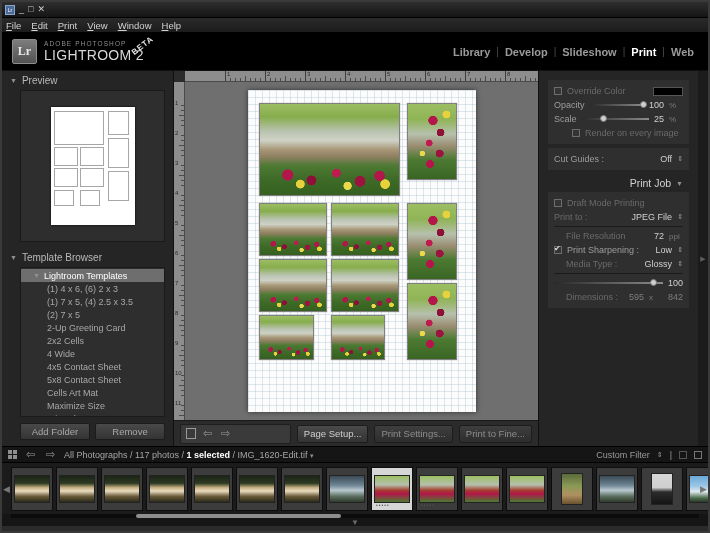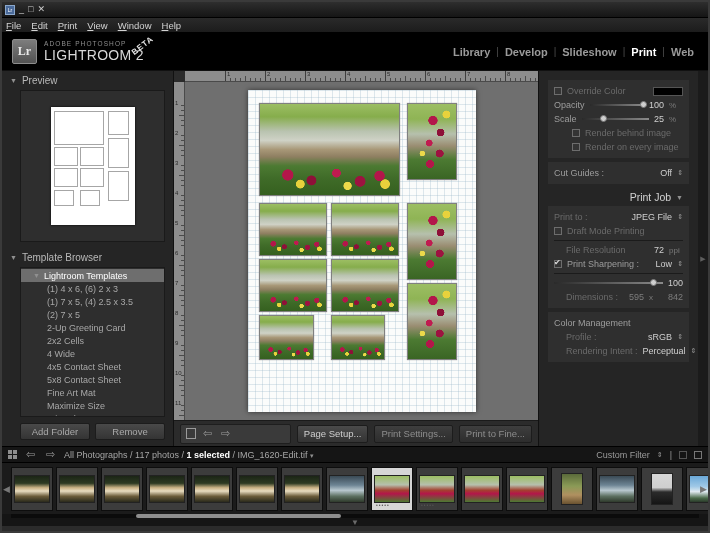--- a/index.html
+++ b/index.html
@@ -289,21 +289,21 @@
               <span>Lightroom Templates</span>
             </div>
             <div class="tmpl-row">(1) 4 x 6, (6) 2 x 3</div>
             <div class="tmpl-row">(1) 7 x 5, (4) 2.5 x 3.5</div>
             <div class="tmpl-row">(2) 7 x 5</div>
             <div class="tmpl-row">2-Up Greeting Card</div>
             <div class="tmpl-row">2x2 Cells</div>
             <div class="tmpl-row">4 Wide</div>
             <div class="tmpl-row">4x5 Contact Sheet</div>
             <div class="tmpl-row">5x8 Contact Sheet</div>
-            <div class="tmpl-row">Fine Art Mat</div>
+            <div class="tmpl-row">Cells Art Mat</div>
             <div class="tmpl-row">Maximize Size</div>
             <div class="tmpl-row">Triptych</div>
           </div>
       </div>
 
       <div class="leftbuttons">
         <div class="btn">Add Folder</div>
         <div class="btn">Remove</div>
       </div>
     </div>
@@ -518,94 +518,80 @@
             <span class="lbl">Scale</span>
             <span class="slider">
               <span class="trk"></span>
                 <span class="kn" style="left:27%"></span>
             </span>
             <span class="val">25</span>
             <span class="unit">%</span>
           </div>
           <div class="row dim" style="padding-left:18px">
             <span class="chk"></span>
-            <span class="lbl">Render behind image</span>
-          </div>
-          <div class="row dim" style="padding-left:18px">
-            <span class="chk"></span>
             <span class="lbl">Render on every image</span>
           </div>
         </div>
 
         <div class="rgroup">
           <div class="row">
             <span class="lbl">Cut Guides :</span>
             <span class="val">Off</span>
             <span class="stepper">⇕</span>
           </div>
         </div>
 
         <div class="sectionhdr">
           <span>Print Job</span>
           <span class="tri">▼</span>
         </div>
 
         <div class="rgroup">
           <div class="row dim">
+            <span class="chk"></span>
+            <span class="lbl">Draft Mode Printing</span>
+          </div>
+          <div class="row dim">
             <span class="lbl">Print to :</span>
             <span class="val">JPEG File</span>
             <span class="stepper">⇕</span>
-          </div>
-          <div class="row dim">
-            <span class="chk"></span>
-            <span class="lbl">Draft Mode Printing</span>
           </div>
           <div class="divider"></div>
           <div class="row dim" style="padding-left:12px">
             <span class="lbl">File Resolution</span>
             <span class="val">72</span>
             <span class="unit">ppi</span>
           </div>
           <div class="row">
             <span class="chk on"></span>
             <span class="lbl">Print Sharpening :</span>
             <span class="val">Low</span>
+            <span class="stepper">⇕</span>
+          </div>
+          <div class="row dim" style="padding-left:12px">
+            <span class="lbl">Media Type :</span>
+            <span class="val">Glossy</span>
             <span class="stepper">⇕</span>
           </div>
           <div class="divider"></div>
           <div class="row">
             <span class="slider" style="flex:1">
               <span class="trk"></span>
                 <span class="kn" style="left:88%"></span>
             </span>
             <span class="val">100</span>
           </div>
           <div class="row dim" style="padding-left:12px">
             <span class="lbl">Dimensions :</span>
             <span class="val dim">595</span>
             <span class="unit">x</span>
             <span class="val dim" style="margin-left:0">842</span>
           </div>
         </div>
 
-        <div class="rgroup">
-          <div class="row">
-            <span class="lbl">Color Management</span>
-          </div>
-          <div class="row dim" style="padding-left:12px">
-            <span class="lbl">Profile :</span>
-            <span class="val">sRGB</span>
-            <span class="stepper">⇕</span>
-          </div>
-          <div class="row dim" style="padding-left:12px">
-            <span class="lbl">Rendering Intent :</span>
-            <span class="val">Perceptual</span>
-            <span class="stepper">⇕</span>
-          </div>
-        </div>
       </div>
     </div>
 
     <div class="edgegrip">▶</div>
   </div>
 
   <div class="filmstrip">
     <div class="fs-head">
       <span class="fs-grid">
           <b></b>

